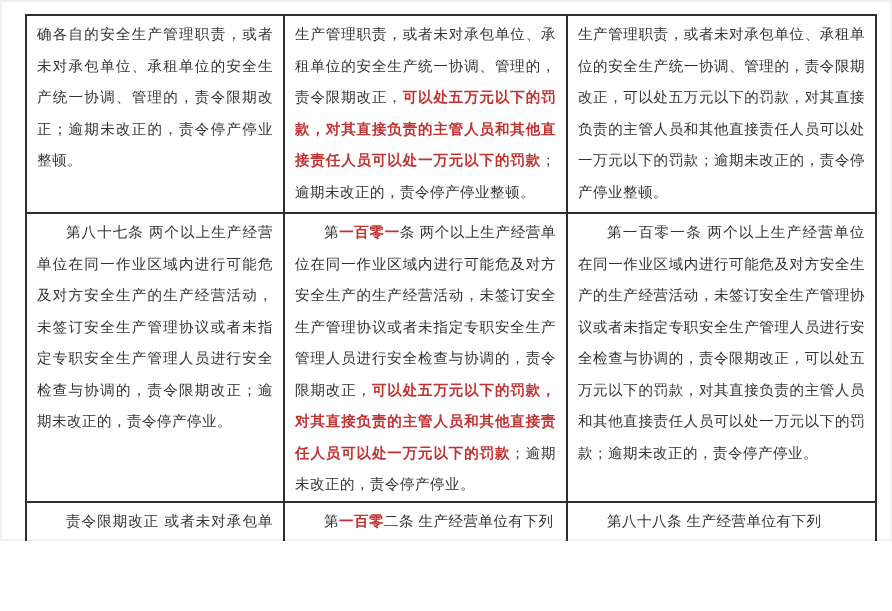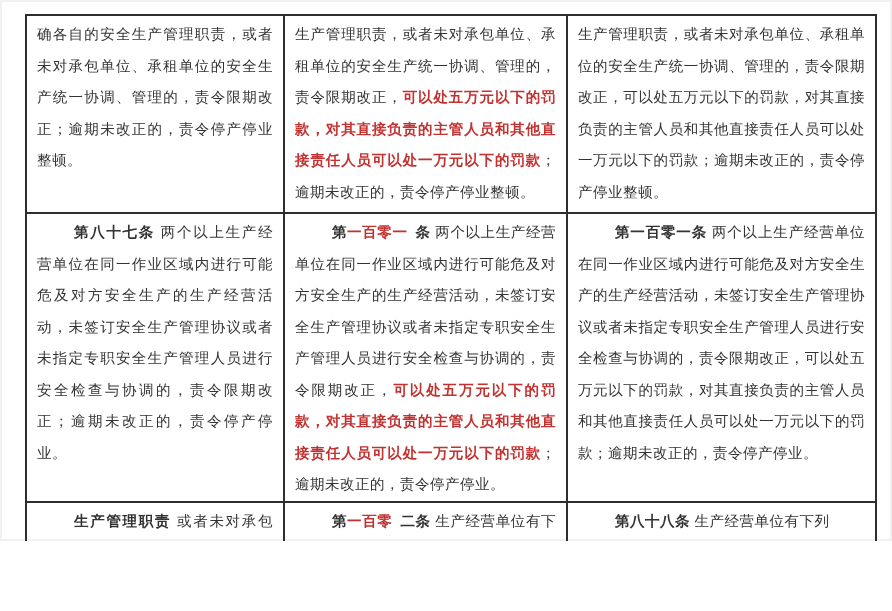--- a/index.html
+++ b/index.html
@@ -36,21 +36,21 @@
   }
   tr.row-0 td { height: 193px; }
   tr.row-1 td { height: 280px; }
   tr.row-2 td { height: 29px; }
   .para {
     margin: 0;
     text-align: justify;
     letter-spacing: 0.5px;
   }
   .para.indent { text-indent: 2em; }
-  .seg.b { font-weight: bold; margin-left: 8px; }
+  .seg.b { font-weight: normal; }
   .seg.r { font-weight: bold; color: #c23230; }
   .footer {
     position: absolute;
     left: 0;
     width: 100%;
     top: 576px;
     text-align: right;
     font-size: 14px;
     color: #3a3a3a;
     letter-spacing: 2px;
@@ -88,21 +88,21 @@
         <td>
           <p class="para indent"><span class="seg b">第</span><span class="seg r">一百零一</span><span class="seg b">条</span><span class="seg"> 两个以上生产经营单位在同一作业区域内进行可能危及对方安全生产的生产经营活动，未签订安全生产管理协议或者未指定专职安全生产管理人员进行安全检查与协调的，责令限期改正，</span><span class="seg r">可以处五万元以下的罚款，对其直接负责的主管人员和其他直接责任人员可以处一万元以下的罚款</span><span class="seg">；逾期未改正的，责令停产停业。</span></p>
         </td>
         <td>
           <p class="para indent"><span class="seg b">第一百零一条</span><span class="seg"> 两个以上生产经营单位在同一作业区域内进行可能危及对方安全生产的生产经营活动，未签订安全生产管理协议或者未指定专职安全生产管理人员进行安全检查与协调的，责令限期改正，可以处五万元以下的罚款，对其直接负责的主管人员和其他直接责任人员可以处一万元以下的罚款；逾期未改正的，责令停产停业。</span></p>
         </td>
       </tr>
 
       <tr class="row-2">
         <td>
-          <p class="para indent"><span class="seg b">生产管理职责</span><span class="seg"> 或者未对承包单位</span></p>
+          <p class="para indent"><span class="seg b">责令限期改正</span><span class="seg"> 或者未对承包单位</span></p>
         </td>
         <td>
           <p class="para indent"><span class="seg b">第</span><span class="seg r">一百零</span><span class="seg b">二条</span><span class="seg"> 生产经营单位有下列</span></p>
         </td>
         <td>
           <p class="para indent"><span class="seg b">第八十八条</span><span class="seg"> 生产经营单位有下列</span></p>
         </td>
       </tr>
 
     </tbody>

